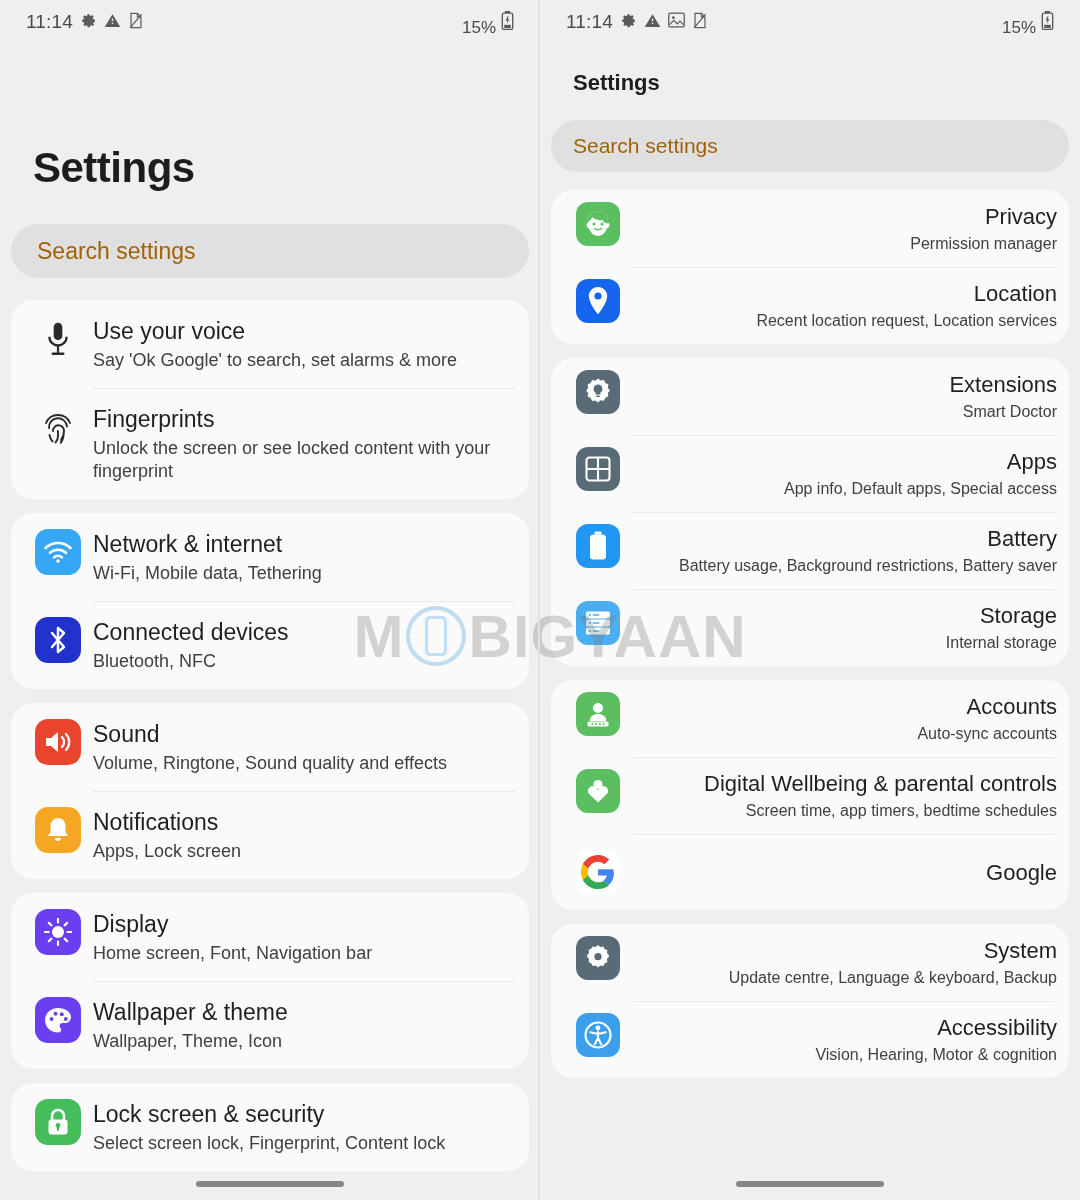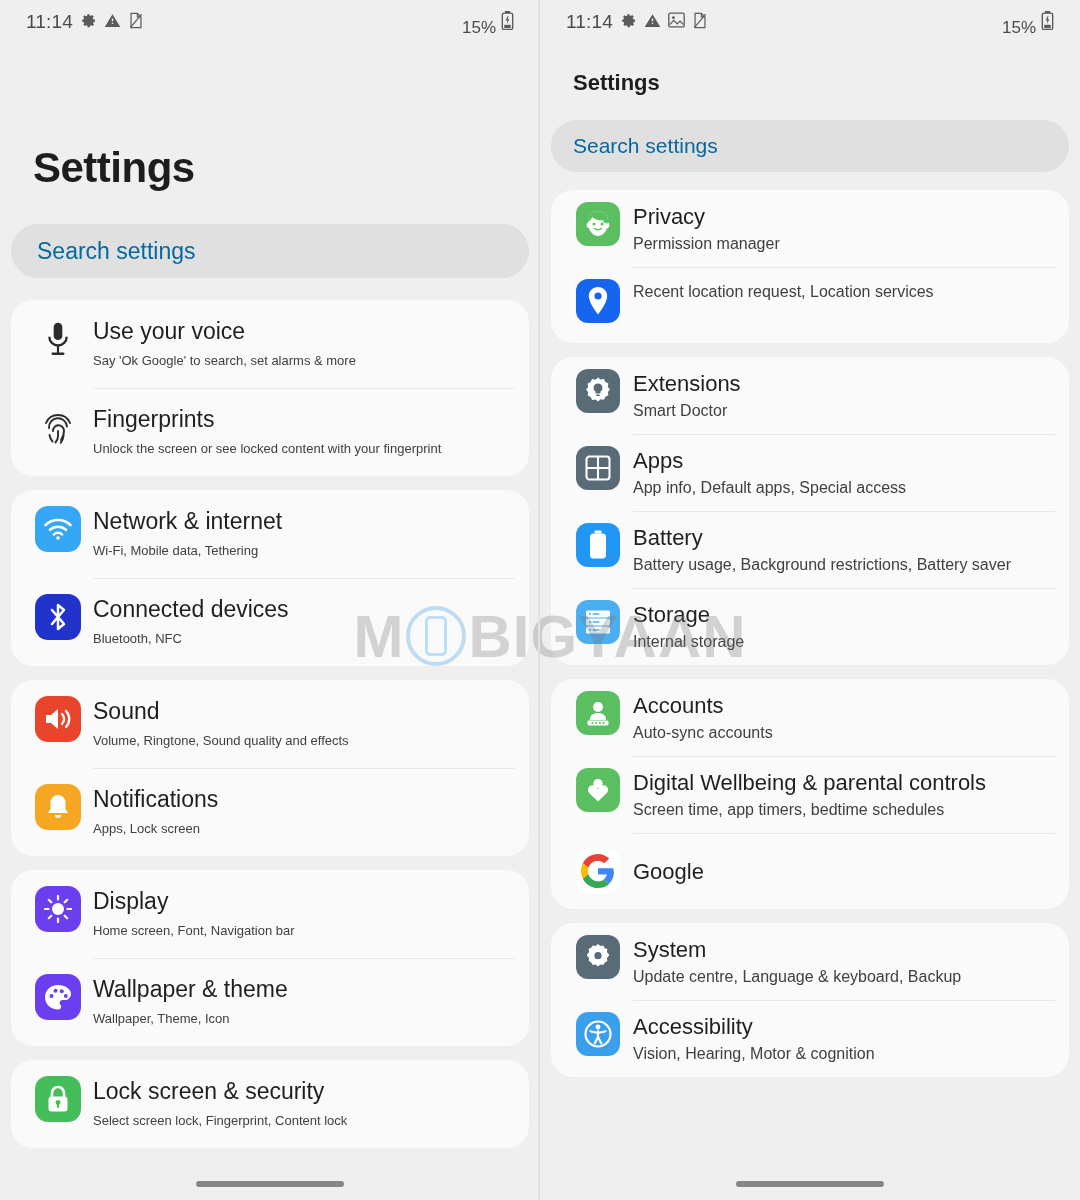--- a/index.html
+++ b/index.html
@@ -27,21 +27,21 @@
 
   
   .title-big { font-size:42px; font-weight:700; color:#1d1d1d; letter-spacing:-0.5px; }
   .title-small { font-size:22px; font-weight:700; color:#1d1d1d; }
 
   
   .search {
     background:#e0e0e0; border-radius:28px;
     display:flex; align-items:center;
   }
-  .search .ph { color:#0369a1; }
+  .search .ph { color:#a16207; }
   .left .search { height:54px; margin:0 11px; padding-left:26px; border-radius:27px; }
   .left .search .ph { font-size:23px; }
   .right .search { height:52px; margin:0 11px; padding-left:22px; border-radius:26px; }
   .right .search .ph { font-size:21px; }
 
   
   .card {
     background:#fafafa; border-radius:22px;
     margin:0 11px; overflow:hidden;
   }
@@ -54,24 +54,24 @@
     flex:0 0 auto; display:flex; align-items:center; justify-content:center;
   }
   .row-text { flex:1; min-width:0; }
   .row-title { color:#1f1f1f; }
   .row-sub { color:#404040; }
 
   
   .left .row { padding:16px 14px 16px 12px; min-height:84px; }
   .left .icon-wrap { width:70px; }
   .left .row-title { font-size:23px; line-height:30px; }
-  .left .row-sub { font-size:13px; line-height:23px; margin-top:3px; }
-
-  
-  .right .row { padding:12px 12px 12px 12px; min-height:76px; }
+  .left .row-sub { font-size:18px; line-height:23px; margin-top:3px; }
+
+  
+  .right .row { padding:12px 12px 12px 12px; min-height:76px;text-align:right; }
   .right .icon-wrap { width:70px; }
   .right .row-title { font-size:22px; line-height:29px; }
   .right .row-sub { font-size:16px; line-height:22px; margin-top:2px; }
   .right .row.single { align-items:center; }
 
   .tile { width:46px; height:46px; border-radius:13px; position:relative;
           display:flex; align-items:center; justify-content:center; }
   .right .tile { width:44px; height:44px; border-radius:12px; }
   .plain { width:46px; height:46px; display:flex; align-items:center; justify-content:center; }
 
@@ -398,20 +398,21 @@
           <div class="row">
             <div class="icon-wrap">
               <div class="tile" style="background: rgb(21, 101, 239);">
                 <svg width="24" height="30" viewBox="0 0 24 30" fill="#ffffff">
                   <path d="M12 1C6.8 1 2.8 5 2.8 10.1c0 6.6 7.6 16.4 8.5 17.6.4.5 1 .5 1.4 0 .9-1.2 8.5-11 8.5-17.6C21.2 5 17.2 1 12 1z"></path>
                   <circle cx="12" cy="10" r="3.6" fill="#1565ef"></circle>
                 </svg>
               </div>
             </div>
             <div class="row-text">
+              <div class="row-title">Location</div>
               <div class="row-sub">Recent location request, Location services</div>
             </div>
           </div>
         </div>
         <div class="gap"></div>
         <div class="card">
           <div class="row">
             <div class="icon-wrap">
               <div class="tile" style="background: rgb(90, 107, 120);">
                 <svg width="30" height="30" viewBox="0 0 30 30" fill="#ffffff">

